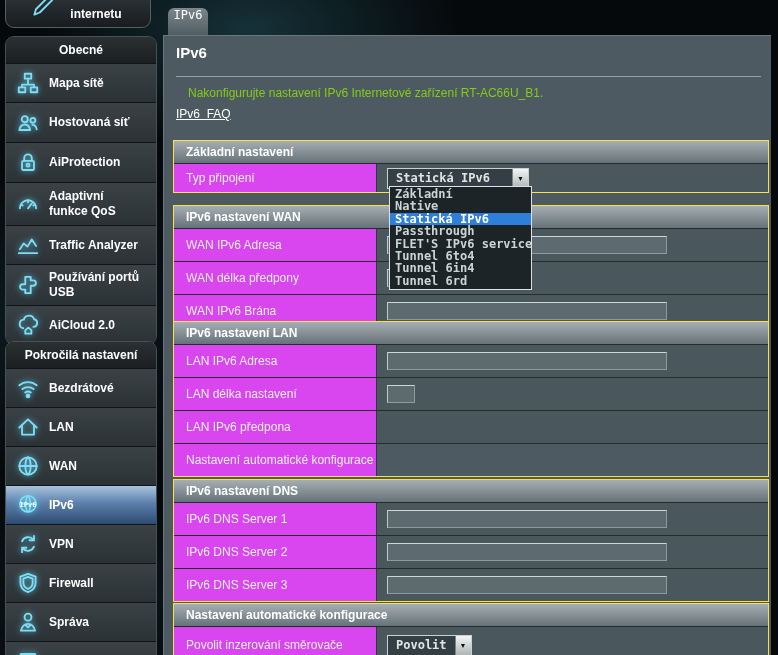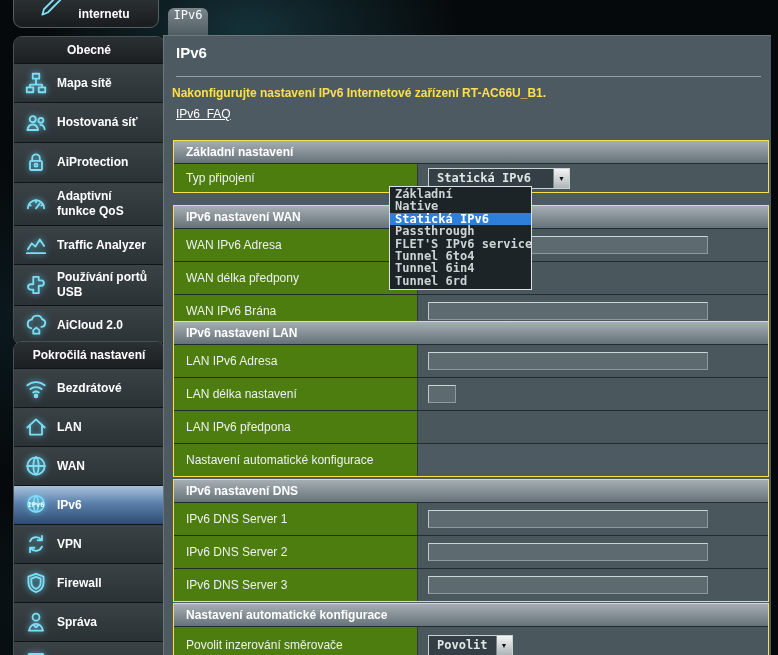--- a/index.html
+++ b/index.html
@@ -4,21 +4,21 @@
 <style>
   html,body{margin:0;padding:0;background:#000;}
   #screen{position:relative;width:778px;height:655px;overflow:hidden;
     font-family:"Liberation Sans",sans-serif;
     background:
       radial-gradient(300px 170px at 250px 30px, rgba(45,115,130,.38), transparent 70%),
       radial-gradient(320px 220px at 40px 320px, rgba(30,85,100,.22), transparent 70%),
       radial-gradient(260px 160px at 90px 600px, rgba(30,85,100,.18), transparent 70%),
       #06090b;}
   
-  aside{position:absolute;left:8px;top:0;width:160px;height:100%;}
+  aside{position:absolute;left:0;top:0;width:160px;height:100%;}
   .qis{position:absolute;left:5px;top:-14px;width:146px;height:42px;border:1px solid #565e62;
     border-radius:9px;background:linear-gradient(#33393d,#191c1f);box-sizing:border-box;cursor:pointer;}
   .qis .qis-label{position:absolute;bottom:6px;left:40px;right:4px;text-align:center;
     font-weight:bold;font-size:12px;color:#fff;}
   .qis svg{position:absolute;left:24px;top:6px;}
   .group{position:absolute;left:5px;width:152px;border:1px solid #4a5156;border-radius:9px;
     background:#15181a;overflow:hidden;box-sizing:border-box;}
   .group1{top:36px}.group2{top:341px}
   .group-header{height:26px;line-height:26px;text-align:center;font-weight:bold;font-size:12px;
     color:#fff;background:linear-gradient(#2b3033,#1b1f22);}
@@ -31,30 +31,30 @@
   .side-label{font-weight:bold;font-size:12px;color:#fff;white-space:pre-line;margin-left:5px;line-height:1.25;}
   
   main{position:absolute;left:160px;top:0;right:0;bottom:0;}
   .tab{position:absolute;left:8px;top:8px;width:40px;height:27px;border-radius:6px 6px 0 0;
     background:linear-gradient(#7b878d,#505d63);color:#fff;text-align:center;line-height:28px;
     font:12px "DejaVu Sans Mono",monospace;cursor:pointer;}
   .panel{position:absolute;left:3px;top:35px;width:608px;bottom:0;background:#4d5a61;
     border-top:1px solid #6b777d;border-left:1px solid #6b777d;box-sizing:border-box;overflow:hidden;}
   .page-title{position:absolute;left:12px;top:8px;margin:0;font-size:15px;font-weight:bold;color:#fff;}
   .hr{position:absolute;left:12px;right:10px;top:40px;height:1px;background:#97a1a5;}
-  .desc{position:absolute;left:8px;top:50px;margin:0;font-size:12px;color:#fde047;font-weight:bold;}
+  .desc{position:absolute;left:24px;top:50px;margin:0;font-size:12px;color:#84cc16;}
   .faq{position:absolute;left:12px;top:71px;font-size:12px;color:#fff;text-decoration:underline;
     white-space:pre;cursor:pointer;}
   .tbl{position:absolute;left:9px;width:596px;border:1px solid #fde047;box-sizing:border-box;}
   .thead{height:22px;line-height:22px;padding-left:12px;font-weight:bold;font-size:12px;color:#fff;
     background:linear-gradient(#a5aeb2,#66727a);}
   .row{display:flex;height:32px;border-top:1px solid #242c30;}
   .row.h28{height:28px}.row.h36{height:36px}
-  .lbl{width:244px;box-sizing:border-box;padding-left:12px;display:flex;align-items:center;
-    font-size:12px;color:#edf1f1;background:#4d7c0f;border-right:1px solid #2e383d;flex:none;}
+  .lbl{width:203px;box-sizing:border-box;padding-left:12px;display:flex;align-items:center;
+    font-size:12px;color:#edf1f1;background:#d946ef;border-right:1px solid #2e383d;flex:none;}
   .val{flex:1;display:flex;align-items:center;padding-left:10px;background:#4a575d;font-size:12px;color:#fff;}
   .txt{width:280px;height:18px;background:#5d6b71;border:1px solid #8f9a9e;border-top-color:#cdd5d7;
     border-left-color:#c0c9cb;color:#fff;font:12px "DejaVu Sans Mono",monospace;padding:0 4px;box-sizing:border-box;}
   .txt.small{width:28px;}
   .select{display:inline-flex;align-items:stretch;height:21px;box-sizing:border-box;
     border:1px solid #c9d1d3;background:#343f45;cursor:pointer;}
   .sel-txt{font:bold 12px "DejaVu Sans Mono",monospace;color:#dfe6e6;line-height:19px;padding:0 8px;}
   .sel-txt.wide{width:108px;}
   .sel-arrow{width:15px;background:linear-gradient(#f4f5f5,#aeb5b7);border-left:1px solid #7c8488;
     color:#111;font-size:7px;display:flex;align-items:center;justify-content:center;}

